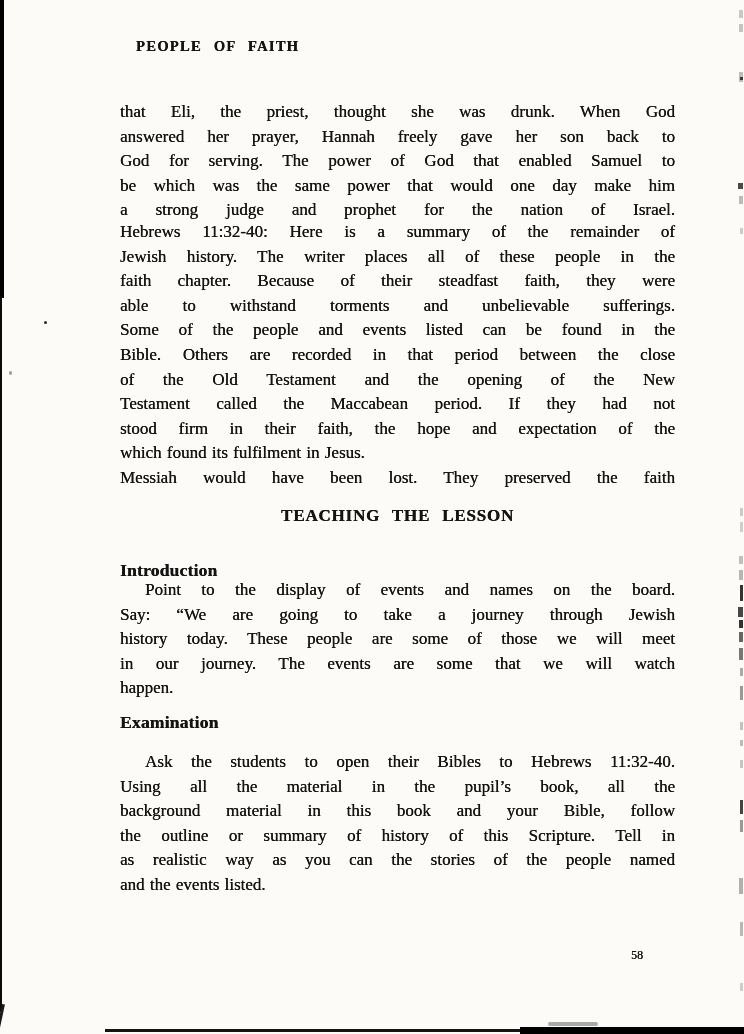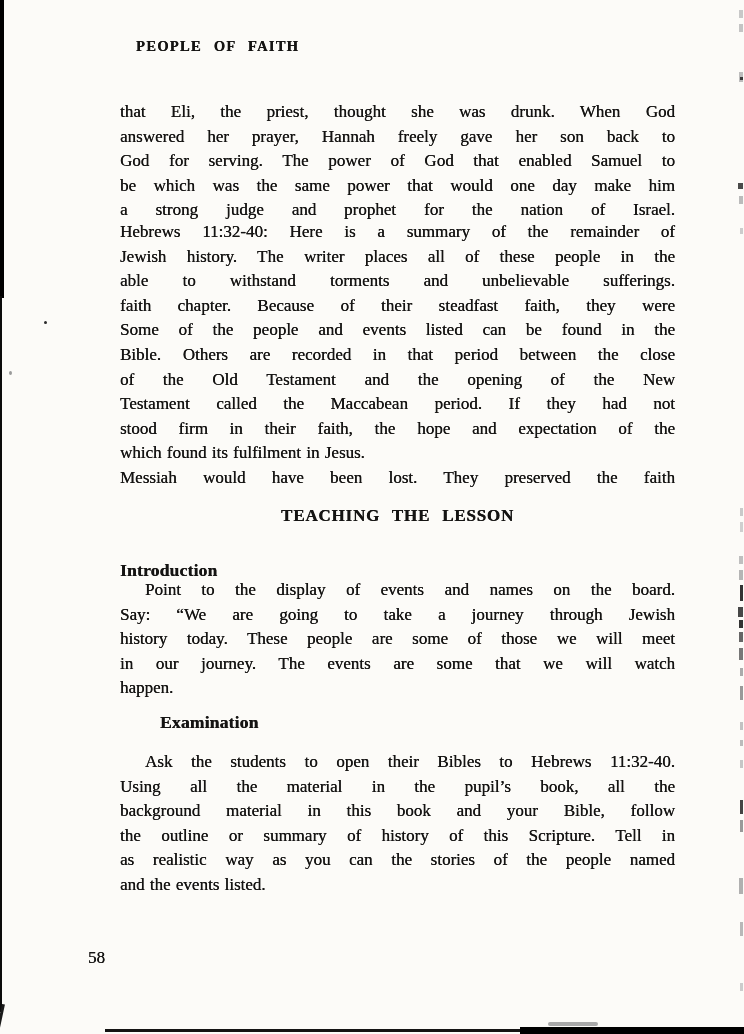--- a/index.html
+++ b/index.html
@@ -55,26 +55,26 @@
     text-shadow: 0.35px 0 0 currentColor;
   }
   .subhead {
     font-weight: bold;
     font-size: 17.5px;
     letter-spacing: 0.2px;
     text-shadow: 0.35px 0 0 currentColor;
   }
   .sub1 { top: 560px; }
   .p3 { top: 578px; }
-  .sub2 { top: 712px; margin-left: 40px; }
+  .sub2 { top: 712px; }
   .p4 { top: 750px; }
   .page-number {
     top: 948px;
-    text-align: left;
-    font-size: 17px;
+    text-align: right;
+    font-size: 12px;
     transform: translateX(-32px);
     text-shadow: 0.3px 0 0 currentColor;
   }
   
   .artifact { position: absolute; pointer-events: none; }
   .edge-left-thick { left: 0; top: 0; width: 4px; height: 298px; background: #000; }
   .edge-left-thin  { left: 0; top: 296px; width: 2px; height: 716px; background: #0b0b0b; }
   .corner-curl {
     left: 2px; top: 1004px; width: 3px; height: 30px;
     background: #1a1a1a;
@@ -99,22 +99,22 @@
       <div class="tline">that Eli, the priest, thought she was drunk. When God</div>
       <div class="tline">answered her prayer, Hannah freely gave her son back to</div>
       <div class="tline">God for serving. The power of God that enabled Samuel to</div>
       <div class="tline">be which was the same power that would one day make him</div>
       <div class="tline">a strong judge and prophet for the nation of Israel.</div>
     </div>
 
   <div class="content para p2">
       <div class="tline">Hebrews 11:32-40: Here is a summary of the remainder of</div>
       <div class="tline">Jewish history. The writer places all of these people in the</div>
+      <div class="tline">faith chapter. Because of their steadfast faith, they were</div>
       <div class="tline">able to withstand torments and unbelievable sufferings.</div>
-      <div class="tline">faith chapter. Because of their steadfast faith, they were</div>
       <div class="tline">Some of the people and events listed can be found in the</div>
       <div class="tline">Bible. Others are recorded in that period between the close</div>
       <div class="tline">of the Old Testament and the opening of the New</div>
       <div class="tline">Testament called the Maccabean period. If they had not</div>
       <div class="tline">stood firm in their faith, the hope and expectation of the</div>
       <div class="tline tline-end">which found its fulfilment in Jesus.</div>
       <div class="tline">Messiah would have been lost. They preserved the faith</div>
     </div>
 
   <div class="content section-heading">TEACHING THE LESSON</div>

